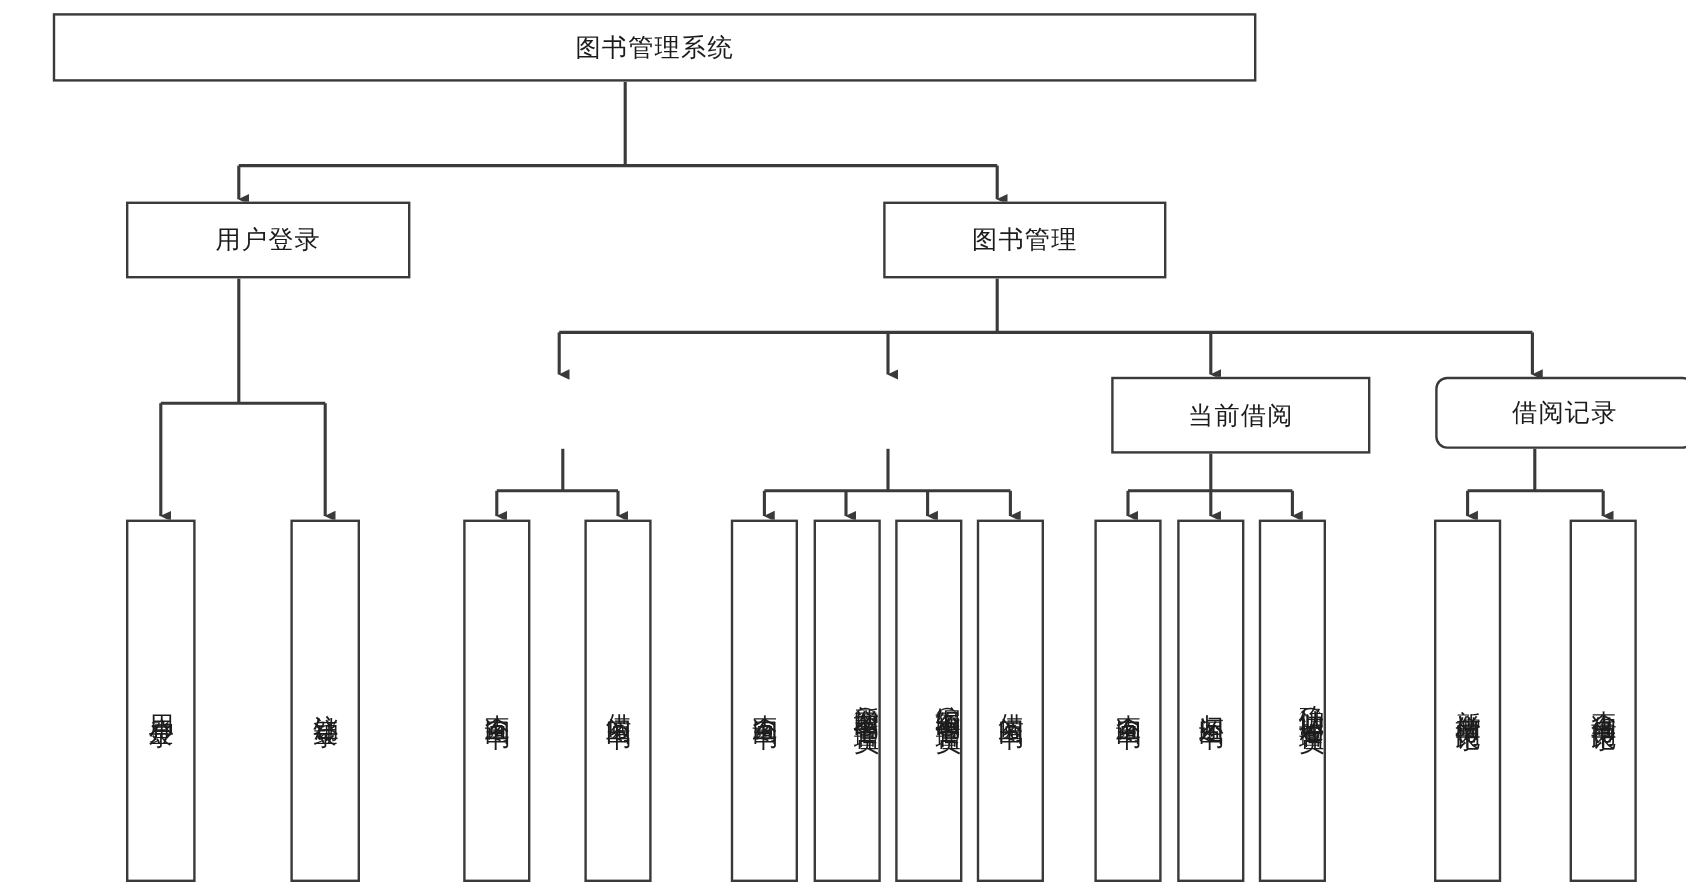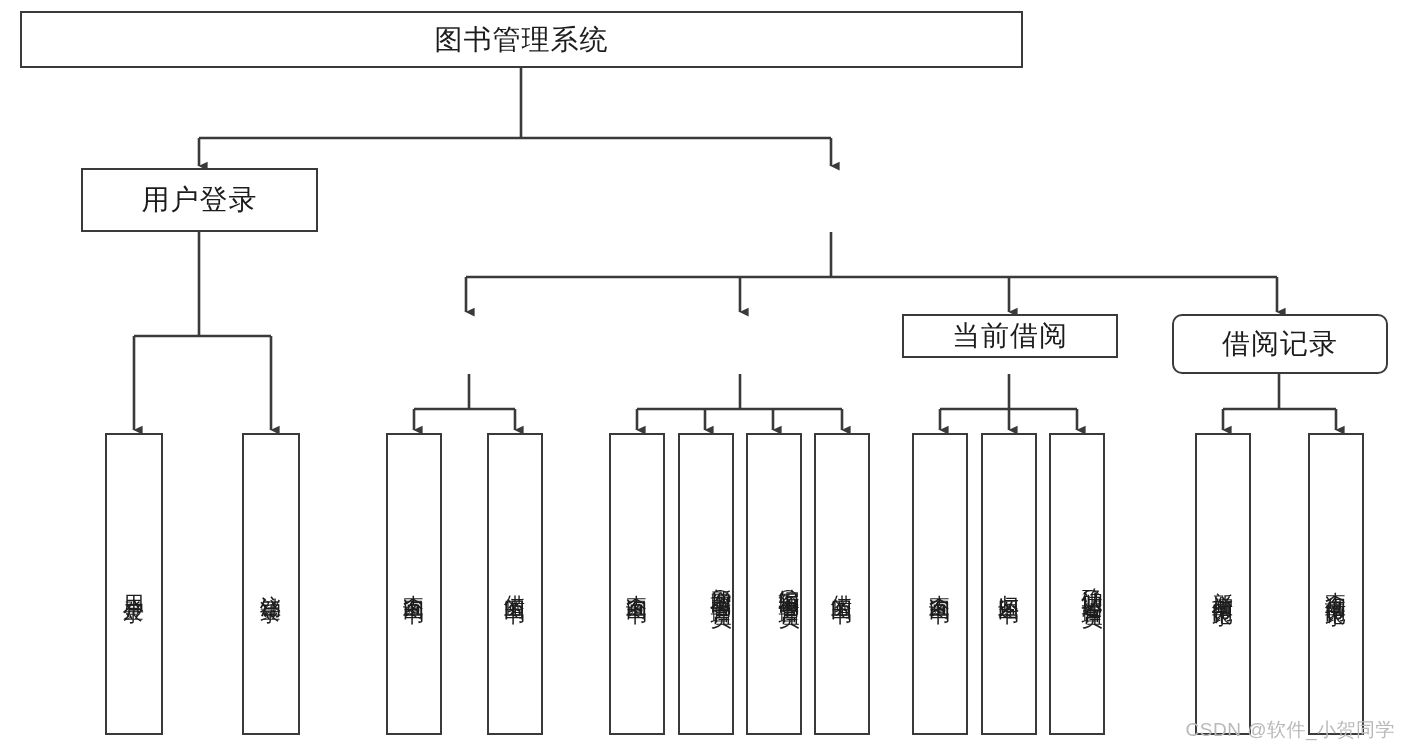--- a/index.html
+++ b/index.html
@@ -30,22 +30,23 @@
     position: absolute;
     box-sizing: border-box;
     background: #ffffff;
     border: 2px solid #3a3a3a;
     display: flex;
     align-items: center;
     justify-content: center;
     color: #1c1c1c;
   }
   .node.horiz {
-    font-size: 28px;
+    font-size: 21px;
     letter-spacing: 1px;
+    margin-left: 24px;
   }
   .node.vert {
     writing-mode: vertical-rl;
     text-orientation: upright;
     font-size: 21px;
     letter-spacing: 3px;
     line-height: 1;
     padding-top: 6px;
     padding-bottom: 6px;
   }
@@ -122,22 +123,25 @@
     </g>
   </svg>
 
   <div class="node horiz" style="left:20px; top:11px; width:1003px; height:57px;">
     <span class="node-label">图书管理系统</span>
   </div>
 
   <div class="node horiz" style="left:81px; top:168px; width:237px; height:64px;">
     <span class="node-label">用户登录</span>
   </div>
+  <div class="node horiz" style="left:712px; top:168px; width:236px; height:64px;">
+    <span class="node-label">图书管理</span>
+  </div>
 
-  <div class="node horiz" style="left:902px; top:314px; width:216px; height:44px;">
+  <div class="node horiz" style="left:902px; top:314px; width:216px; height:64px;">
     <span class="node-label">当前借阅</span>
   </div>
   <div class="node horiz" style="left:1172px; top:314px; width:216px; height:60px;border-radius:10px;">
     <span class="node-label">借阅记录</span>
   </div>
 
   <div class="node vert" style="left:105px; top:433px; width:58px; height:302px;">
     <span class="node-label">用户登录</span>
   </div>
   <div class="node vert" style="left:242px; top:433px; width:58px; height:302px;">
@@ -174,15 +178,14 @@
     <span class="node-label">确认归还（管理员）</span>
   </div>
 
   <div class="node vert" style="left:1195px; top:433px; width:56px; height:302px;">
     <span class="node-label">新增借阅记录</span>
   </div>
   <div class="node vert" style="left:1308px; top:433px; width:56px; height:302px;">
     <span class="node-label">查询借阅记录</span>
   </div>
 
-  <div class="watermark">CSDN @软件_小贺同学</div>
 
 </div>
 
 </body></html>

